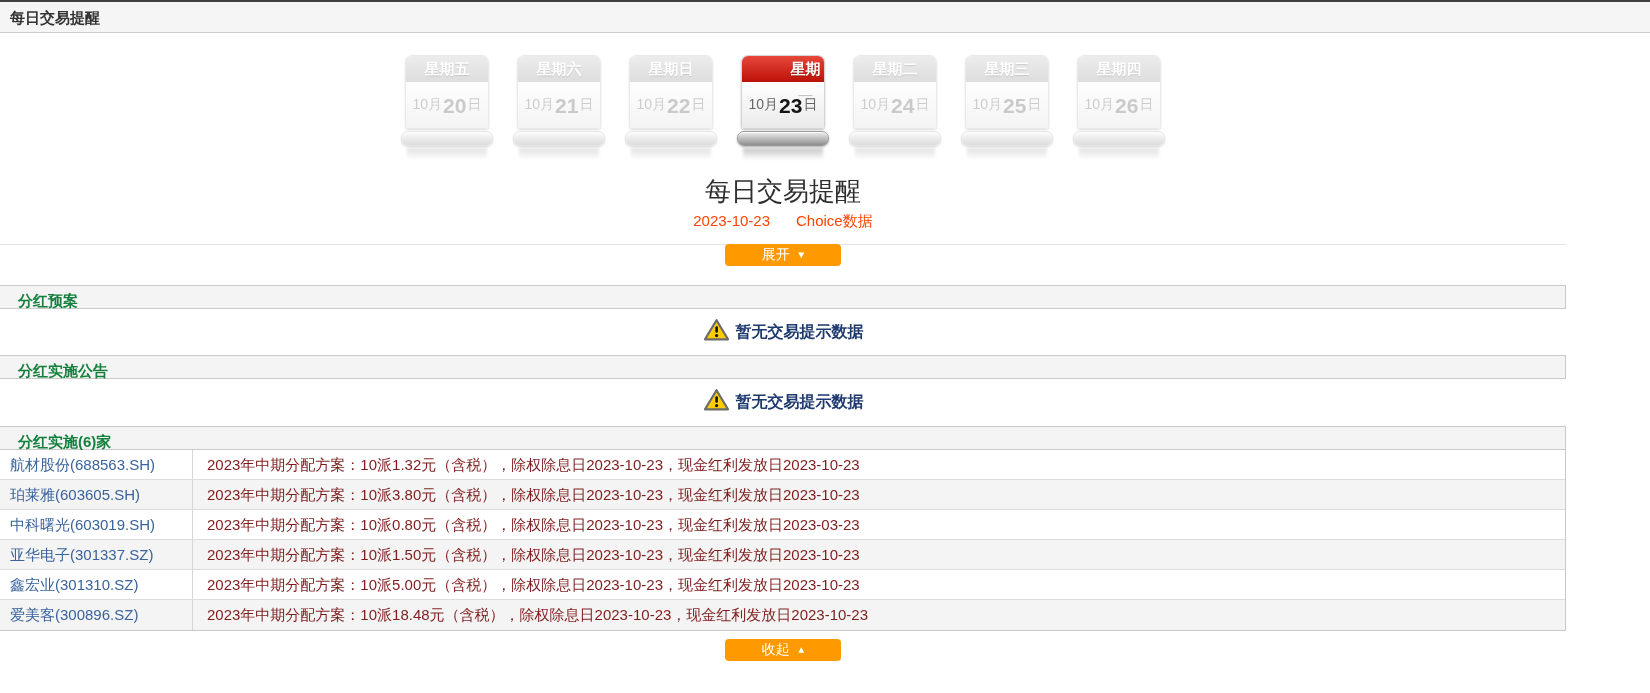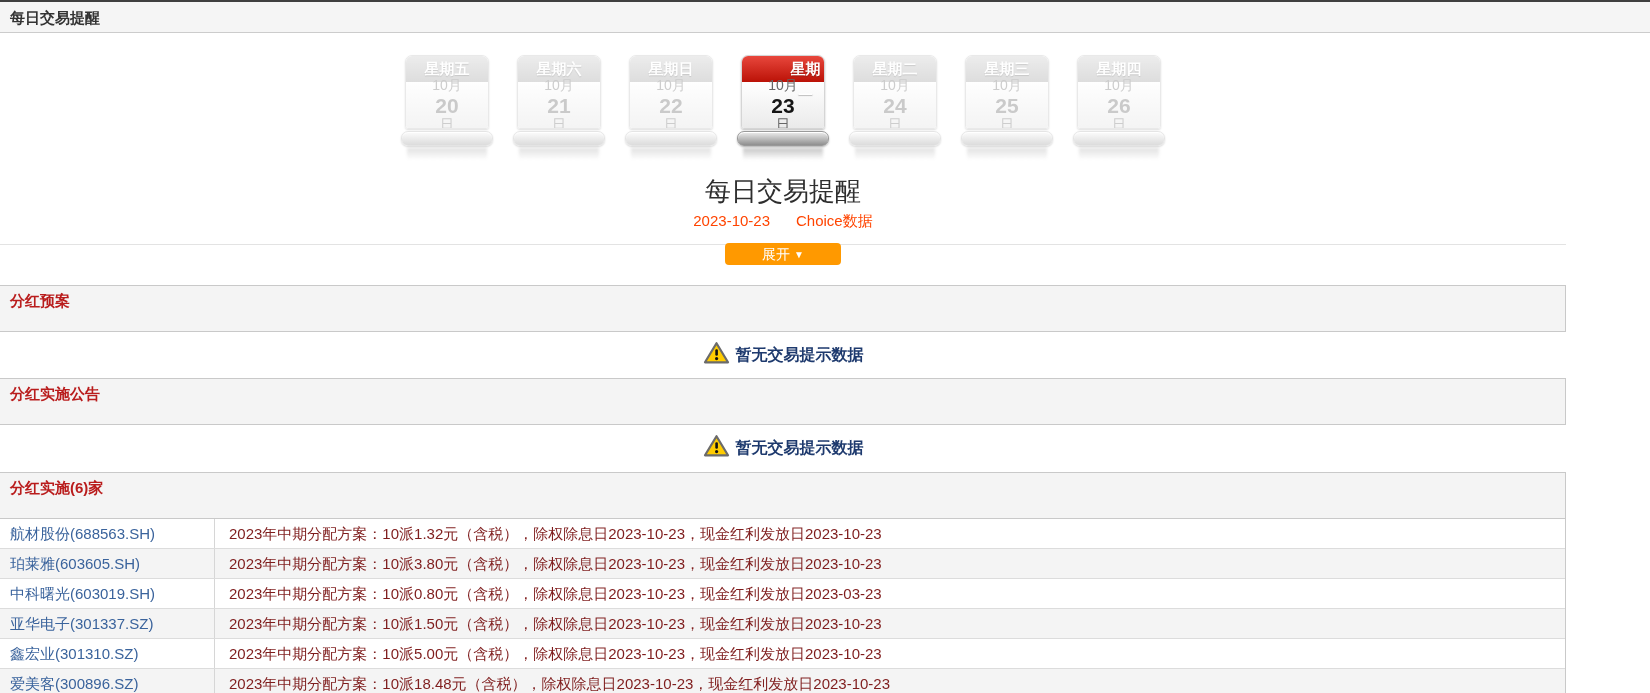--- a/index.html
+++ b/index.html
@@ -30,21 +30,21 @@
   }
   .cal-top {
     height: 26px; line-height: 26px; text-align: center;
     color: #fff; font-size: 15px; font-weight: bold;
     background: linear-gradient(180deg, #dcdcdc 0%, #bfbfbf 100%);
     text-shadow: 0 1px 1px rgba(0,0,0,.25);
   }
   .cal-body {
     height: 46px; display: flex; align-items: center; justify-content: center;
     background: linear-gradient(180deg, #ffffff 0%, #eaeaea 100%);
-    color: #a0a0a0; font-size: 14px; flex-direction: column;
+    color: #a0a0a0; font-size: 14px;
   }
   .cal-num { font-size: 21px; font-weight: bold; color: #9b9b9b; margin: 0 1px; line-height: 1; }
   .cal-base {
     height: 15px; margin-top: 2px;
     border: 1px solid #cfcfcf; border-radius: 7px;
     background: linear-gradient(180deg, #fafafa 0%, #bdbdbd 100%);
     box-shadow: 0 1px 2px rgba(0,0,0,.3), inset 0 1px 0 #fff;
   }
   .cal-reflect {
     height: 12px; margin: 2px 6px 0;
@@ -62,46 +62,46 @@
   .sub-title { margin-top: 2px; text-align: center; font-size: 15px; color: #ff4400; line-height: 22px; }
   .sub-title .src { margin-left: 26px; }
 
   
   .expand-wrap { margin-top: 12px; border-top: 1px solid #e3e3e3; height: 30px; text-align: center; }
   .collapse-wrap { margin-top: 8px; height: 24px; text-align: center; }
   .pill-btn {
     display: inline-block; width: 116px; height: 22px; line-height: 22px;
     background: #ff9900; color: #fff; font-size: 14px;
     border: none; border-radius: 4px; cursor: pointer;
-    font-family: Liberation Sans, sans-serif;
+    font-family: Liberation Mono, monospace;
   }
   .expand-wrap .pill-btn { margin-top: -8px; }
   .pill-btn .caret { font-size: 10px; vertical-align: 1px; }
 
   
   .section-bar {
     margin-top: 11px;
-    height: 47px; line-height: 29px;
+    height: 24px; line-height: 29px;
     background: #f4f4f4;
     border-top: 1px solid #c9c9c9; border-bottom: 1px solid #c9c9c9; border-right: 1px solid #c9c9c9;
-    padding-left: 10px;
-    font-size: 15px; font-weight: bold; color: #b91c1c;
+    padding-left: 18px;
+    font-size: 15px; font-weight: bold; color: #15803d;
   }
 
   
   .empty-row { margin: 11px 0; height: 24px; display: flex; align-items: center; justify-content: center; gap: 6px; }
   .warn-text { font-size: 16px; font-weight: bold; color: #1e3a6e; }
 
   
   .data-table { margin-top: 12px; border-right: 1px solid #c9c9c9; border-bottom: 1px solid #c9c9c9; }
   .data-table .section-bar { margin-top: 0; border-right: none; }
   .t-row { display: flex; height: 30px; line-height: 30px; font-size: 15px; border-bottom: 1px solid #dcdcdc; background: #fff; }
   .t-row:last-child { border-bottom: none; }
   .t-row.alt { background: #f4f4f4; justify-content: space-between; }
-  .cell-stock { width: 215px; padding-left: 10px; border-right: 1px solid #d6d6d6; }
+  .cell-stock { width: 193px; padding-left: 10px; border-right: 1px solid #d6d6d6; }
   .cell-stock a { color: #3a639c; text-decoration: none; cursor: pointer; }
   .cell-detail { flex: 1; padding-left: 14px; color: #7f1d1d; }
 </style>
 </head>
 <body>
 
 <div class="top-bar">每日交易提醒</div>
 
 <div class="center-col">
 

